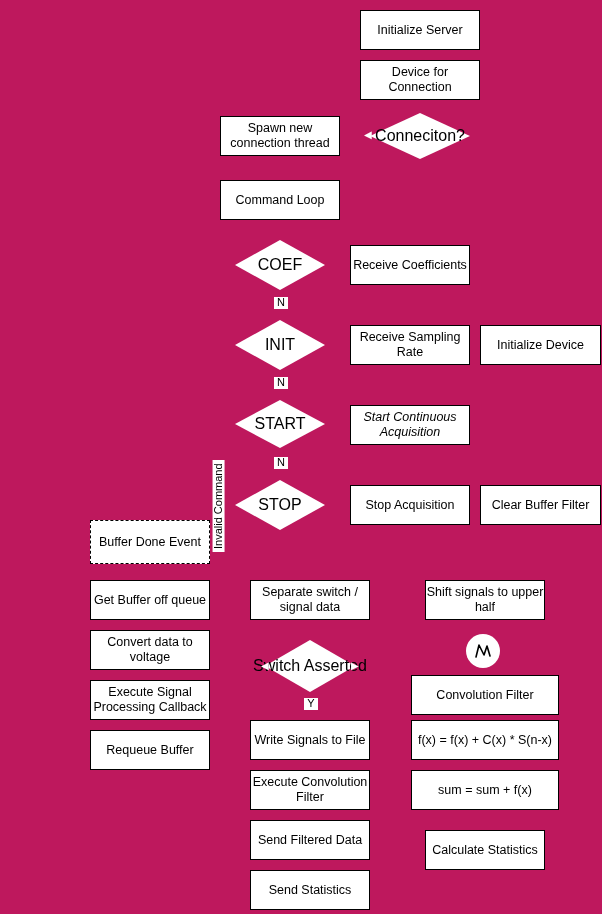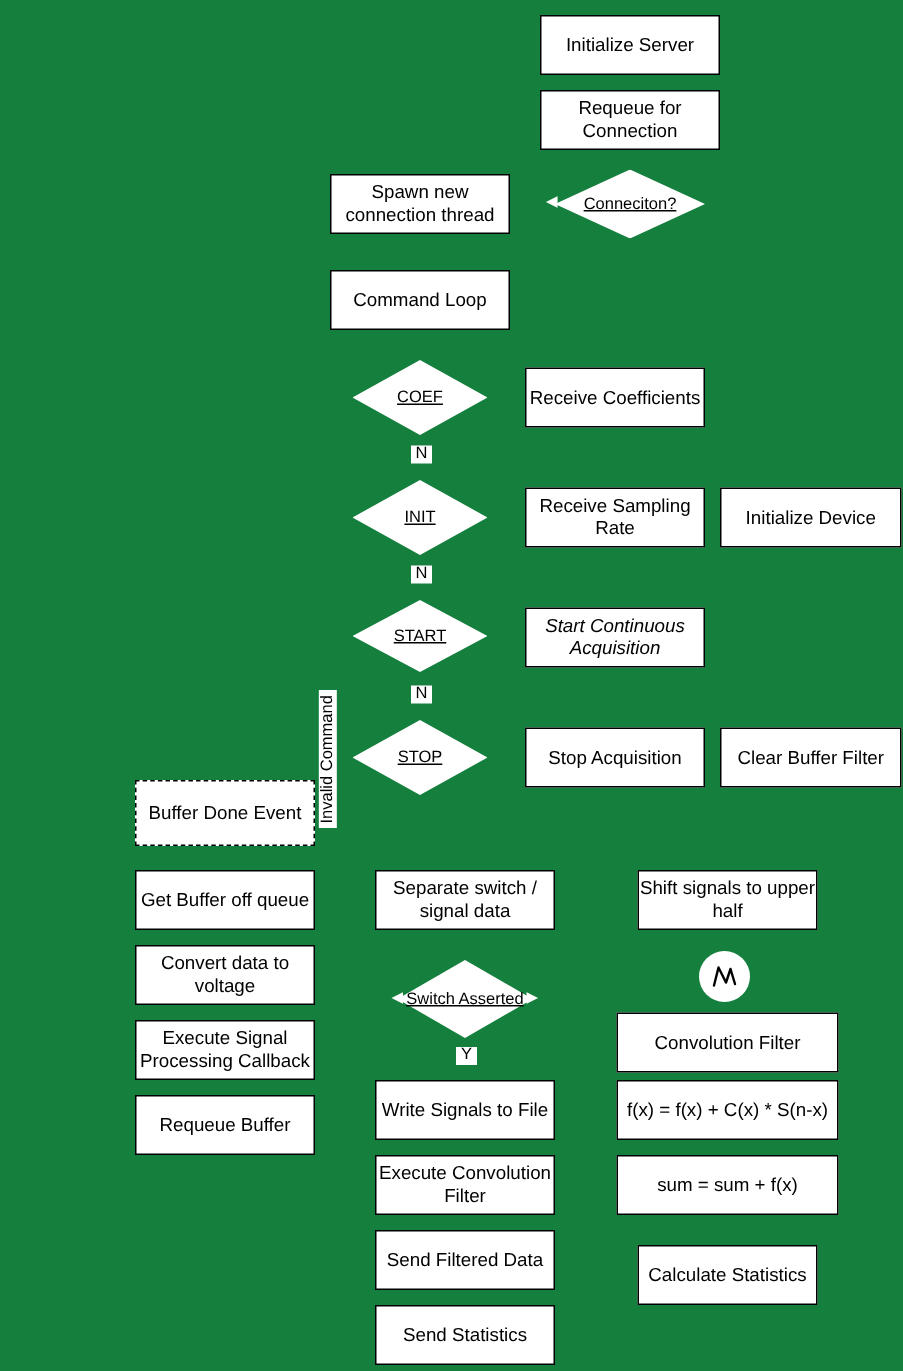--- a/index.html
+++ b/index.html
@@ -4,21 +4,21 @@
 <style>
   html, body {
     margin: 0;
     padding: 0;
     background: #000000;
   }
   #canvas {
     position: relative;
     width: 602px;
     height: 914px;
-    background: #15803d;
+    background: #be185d;
     overflow: hidden;
     font-family: "Liberation Sans", sans-serif;
   }
   
   .node {
     position: absolute;
     box-sizing: border-box;
     background: #ffffff;
     color: #000000;
     display: flex;
@@ -46,26 +46,25 @@
   .diamond .shape {
     position: absolute;
     inset: 0;
     background: #ffffff;
     -webkit-clip-path: polygon(50% 0%, 100% 50%, 50% 100%, 0% 50%);
     clip-path: polygon(50% 0%, 100% 50%, 50% 100%, 0% 50%);
   }
   .diamond .dlabel {
     position: relative;
     z-index: 2;
-    font-size: 11px;
+    font-size: 16px;
     color: #000000;
     text-align: center;
     white-space: nowrap;
     line-height: 1;
-    text-decoration: underline;
   }
   
   .edge-label {
     position: absolute;
     background: #ffffff;
     color: #000000;
     font-size: 11px;
     line-height: 1.05;
     text-align: center;
     padding: 0 1px;
@@ -97,21 +96,21 @@
   }
   .circle-icon svg { display: block; }
 </style>
 </head>
 <body>
 
 <div id="canvas">
 
   <div class="node box" style="left:360px; top:10px; width:120px; height:40px;">Initialize Server</div>
 
-  <div class="node box" style="left:360px; top:60px; width:120px; height:40px;">Requeue for Connection</div>
+  <div class="node box" style="left:360px; top:60px; width:120px; height:40px;">Device for Connection</div>
 
   <div class="diamond" style="left:370px; top:113px; width:100px; height:46px;">
     <div class="shape"></div>
     <div class="dlabel">Conneciton?</div>
   </div>
   <div class="side-arrow" style="left:364px; top:130px;">◀</div>
 
   <div class="node box" style="left:220px; top:116px; width:120px; height:40px;">Spawn new
 connection thread</div>
 

